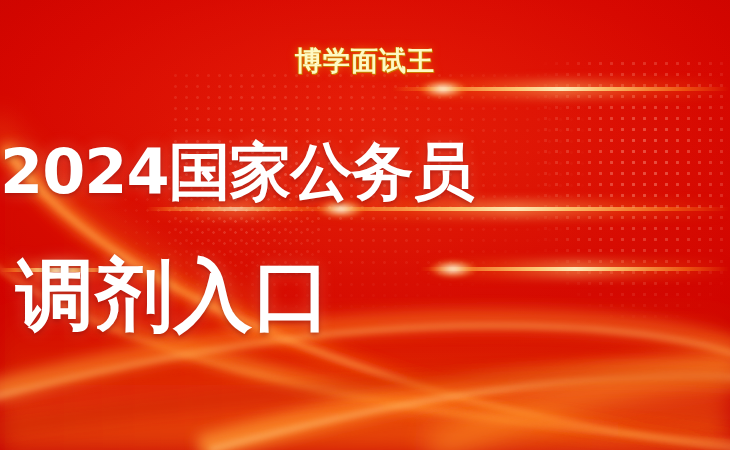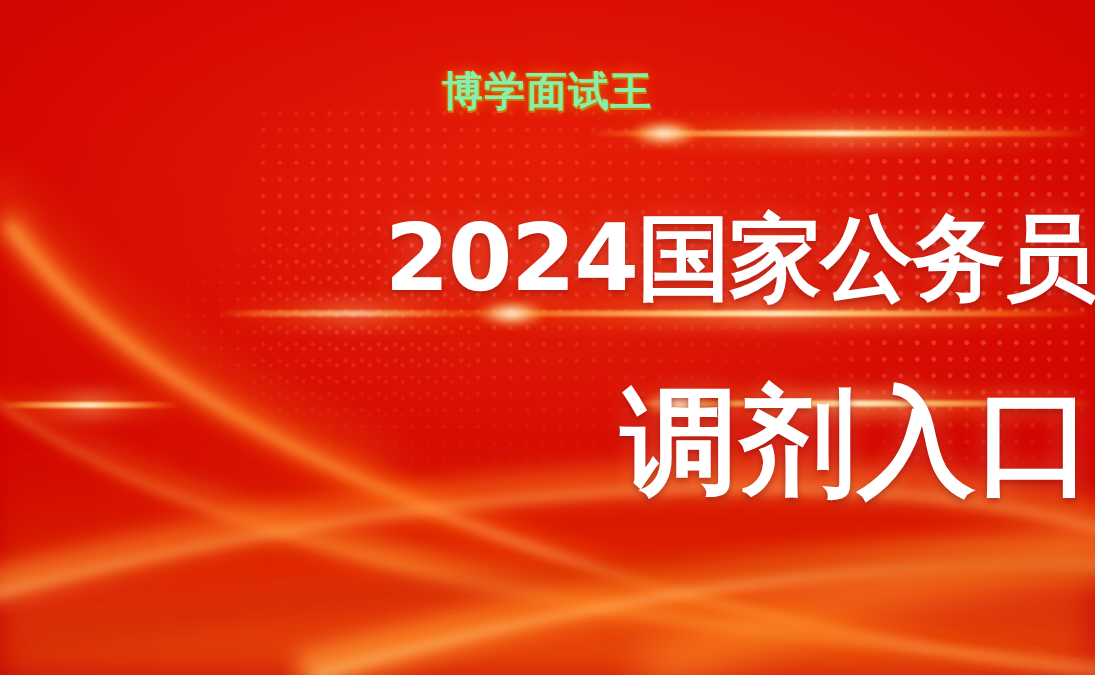--- a/index.html
+++ b/index.html
@@ -113,35 +113,35 @@
 
   
   #header-text {
     position: absolute;
     left: 0; right: 0;
     top: 43px;
     text-align: center;
     font-size: 27px;
     font-weight: 700;
     letter-spacing: 1px;
-    color: #86efac;
+    color: #fef9c3;
     text-shadow:
       0 0 1px #d98a00,
       1px 1px 0 #c97a00,
       -1px 0 0 #c97a00,
       0 1px 0 #c97a00,
       0 0 9px rgba(255,180,20,0.55);
     white-space: nowrap;
     z-index: 6;
   }
 
   #title-line1, #title-line2 {
     position: absolute;
     left: 0; right: 0;
-    text-align: right;
+    text-align: left;
     color: #ffffff;
     font-weight: 700;
     white-space: nowrap;
     z-index: 6;
     text-shadow:
       0 2px 5px rgba(120,0,0,0.45),
       0 0 16px rgba(255,210,170,0.28);
   }
   #title-line1 {
     top: 141px;

